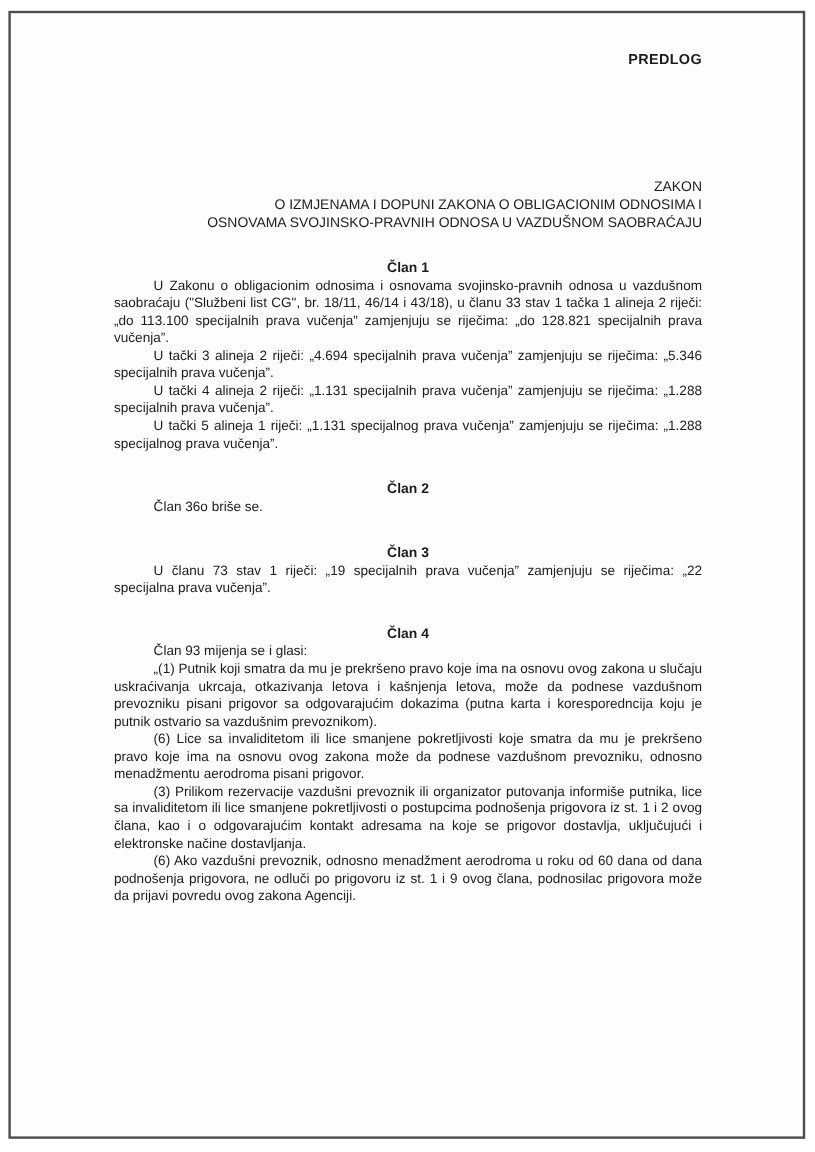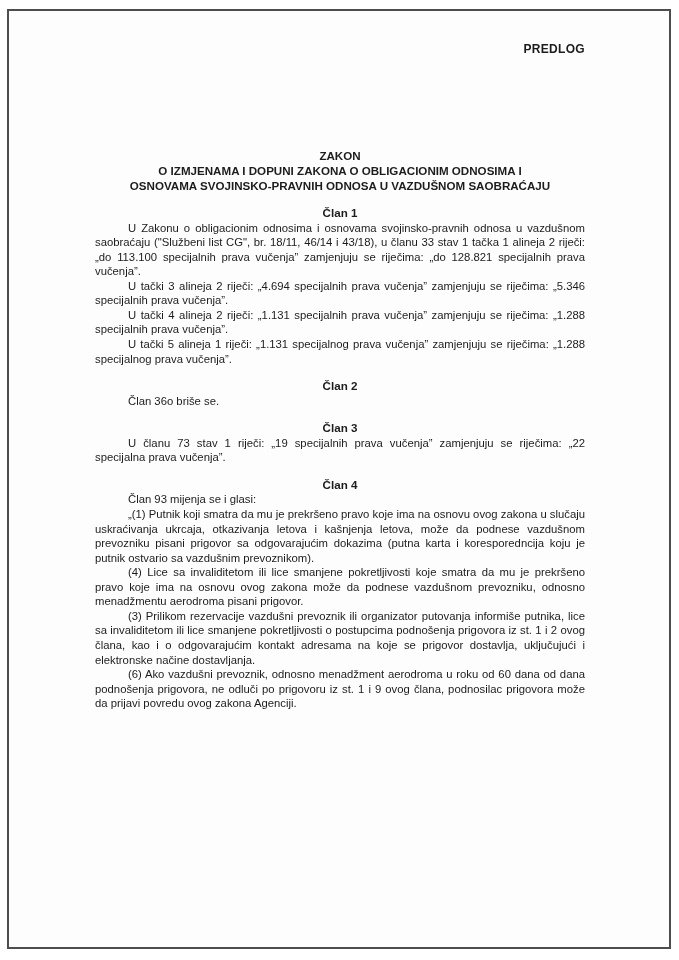--- a/index.html
+++ b/index.html
@@ -34,27 +34,27 @@
   .predlog {
     text-align: right;
     font-weight: bold;
     font-size: 12px;
     line-height: 14px;
     letter-spacing: 0.3px;
   }
   .title {
     margin-top: 92px;
     margin-bottom: 12px;
-    text-align: center;
-    font-weight: bold;
+    text-align: right;
+    font-weight: normal;
     font-size: 11.6px;
     line-height: 15px;
   }
   .article-heading {
-    margin-top: 13px;
+    margin-top: 24px;
     text-align: center;
     font-weight: bold;
     font-size: 11.6px;
     line-height: 14.6px;
   }
   p.body-par {
     margin: 0;
     font-size: 11.3px;
     line-height: 14.55px;
     text-align: justify;
@@ -91,18 +91,18 @@
 
   <div class="article">
     <div class="article-heading">Član 3</div>
     <p class="body-par">U članu 73 stav 1 riječi: „19 specijalnih prava vučenja” zamjenjuju se riječima: „22 specijalna prava vučenja”.</p>
   </div>
 
   <div class="article">
     <div class="article-heading">Član 4</div>
     <p class="body-par">Član 93 mijenja se i glasi:</p>
     <p class="body-par">„(1) Putnik koji smatra da mu je prekršeno pravo koje ima na osnovu ovog zakona u slučaju uskraćivanja ukrcaja, otkazivanja letova i kašnjenja letova, može da podnese vazdušnom prevozniku pisani prigovor sa odgovarajućim dokazima (putna karta i koresporedncija koju je putnik ostvario sa vazdušnim prevoznikom).</p>
-    <p class="body-par">(4) Lice sa invaliditetom ili lice smanjene pokretljivosti koje smatra da mu je prekršeno pravo koje ima na osnovu ovog zakona može da podnese vazdušnom prevozniku, odnosno menadžmentu aerodroma pisani prigovor.</p>
+    <p class="body-par">(6) Lice sa invaliditetom ili lice smanjene pokretljivosti koje smatra da mu je prekršeno pravo koje ima na osnovu ovog zakona može da podnese vazdušnom prevozniku, odnosno menadžmentu aerodroma pisani prigovor.</p>
     <p class="body-par">(3) Prilikom rezervacije vazdušni prevoznik ili organizator putovanja informiše putnika, lice sa invaliditetom ili lice smanjene pokretljivosti o postupcima podnošenja prigovora iz st. 1 i 2 ovog člana, kao i o odgovarajućim kontakt adresama na koje se prigovor dostavlja, uključujući i elektronske načine dostavljanja.</p>
     <p class="body-par">(6) Ako vazdušni prevoznik, odnosno menadžment aerodroma u roku od 60 dana od dana podnošenja prigovora, ne odluči po prigovoru iz st. 1 i 9 ovog člana, podnosilac prigovora može da prijavi povredu ovog zakona Agenciji.</p>
   </div>
 
 </div>
 
 </body></html>

